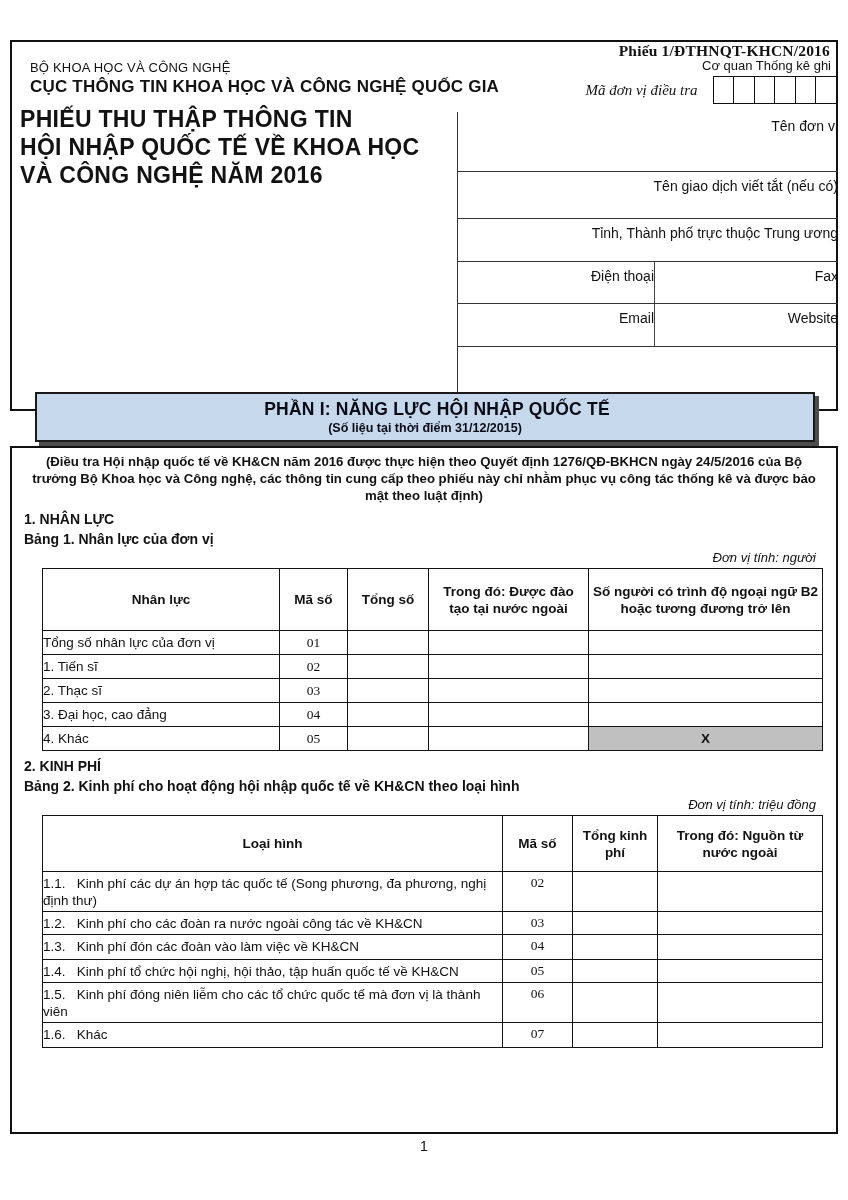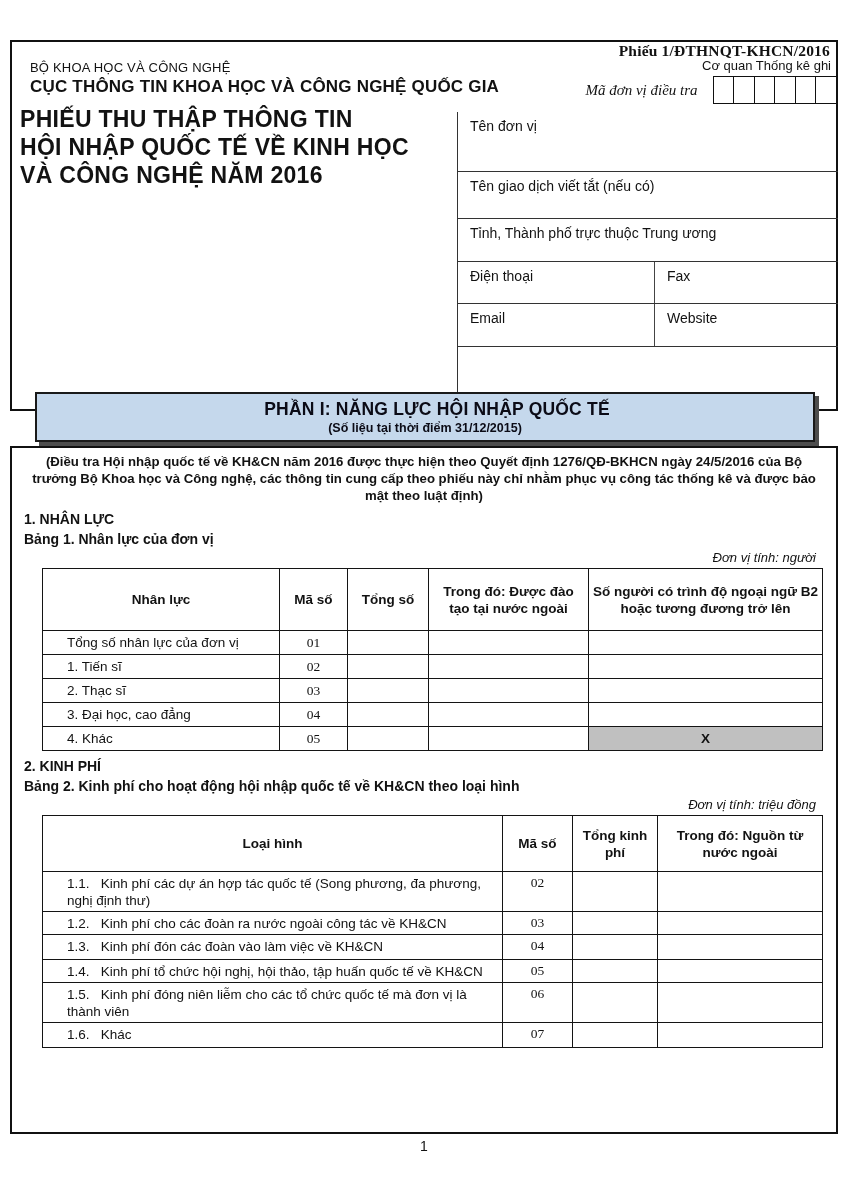--- a/index.html
+++ b/index.html
@@ -39,21 +39,21 @@
   .department { position:absolute; left:18px; top:35px; font-size:17px; font-weight:bold; letter-spacing:.2px; }
   .main-title {
     position:absolute; left:8px; top:63px; width:440px;
     font-weight:bold; font-size:23px; line-height:28px; letter-spacing:.3px;
   }
   .fields-col {
     position:absolute; left:445px; top:70px; width:381px; height:301px;
     border-left:1px solid #333;
   }
   .field-row { border-bottom:1px solid #333; position:relative; }
-  .field-row .flabel { font-size:14px; padding:6px 0 0 12px; }
+  .field-row .flabel { font-size:14px; padding:6px 0 0 12px;text-align:right; }
   .fr1{height:60px} .fr2{height:47px} .fr3{height:45px} .fr4{height:43px}
   .fr5{height:42px} .fr6{height:43px}
   .split { display:flex; }
   .split .cell-l { width:197px; border-right:1px solid #444; }
   .split .cell-r { flex:1; }
 
   
   .banner {
     position:absolute; left:35px; top:392px; width:780px; height:50px;
     background:#c5d8ec; border:2px solid #1a1a1a;
@@ -83,21 +83,21 @@
     margin:3px 0 0 30px; width:780px;
   }
   .tbl th, .tbl td { border:1.4px solid #141414; font-size:13.5px; }
   .tbl th {
     font-weight:bold; text-align:center; vertical-align:middle;
     line-height:17px; padding:2px 4px;
   }
   #table1 th { height:62px; }
   #table2 th { height:56px; }
   #table1 td { height:24px; }
-  td.lbl { text-align:left; padding:2px 6px 2px 24px; white-space:pre-wrap; line-height:17px; }
+  td.lbl { text-align:left; padding:2px 6px 2px 0; white-space:pre-wrap; line-height:17px; }
   td.code { text-align:center;font-family:Liberation Serif, serif; }
   #table2 td { vertical-align:top; padding-top:3px; }
   #table2 td.lbl { padding-top:3px; }
   #table2 td.single { height:25px; }
   td.blocked { background:#c0c0c0; text-align:center; font-weight:bold; vertical-align:middle; }
 
   .page-number {
     position:absolute; left:0; top:1138px; width:848px;
     text-align:center; font-size:14px;
   }
@@ -117,21 +117,21 @@
         <span class="code-cell"></span>
         <span class="code-cell"></span>
         <span class="code-cell"></span>
       </span>
   </div>
 
   <div class="ministry">BỘ KHOA HỌC VÀ CÔNG NGHỆ</div>
   <div class="department">CỤC THÔNG TIN KHOA HỌC VÀ CÔNG NGHỆ QUỐC GIA</div>
   <div class="main-title">
     <div>PHIẾU THU THẬP THÔNG TIN</div>
-    <div>HỘI NHẬP QUỐC TẾ VỀ KINH HỌC</div>
+    <div>HỘI NHẬP QUỐC TẾ VỀ KHOA HỌC</div>
     <div>VÀ CÔNG NGHỆ NĂM 2016</div>
   </div>
 
   <div class="fields-col">
     <div class="field-row fr1">
       <div class="flabel">Tên đơn vị</div>
     </div>
     <div class="field-row fr2">
       <div class="flabel">Tên giao dịch viết tắt (nếu có)</div>
     </div>

